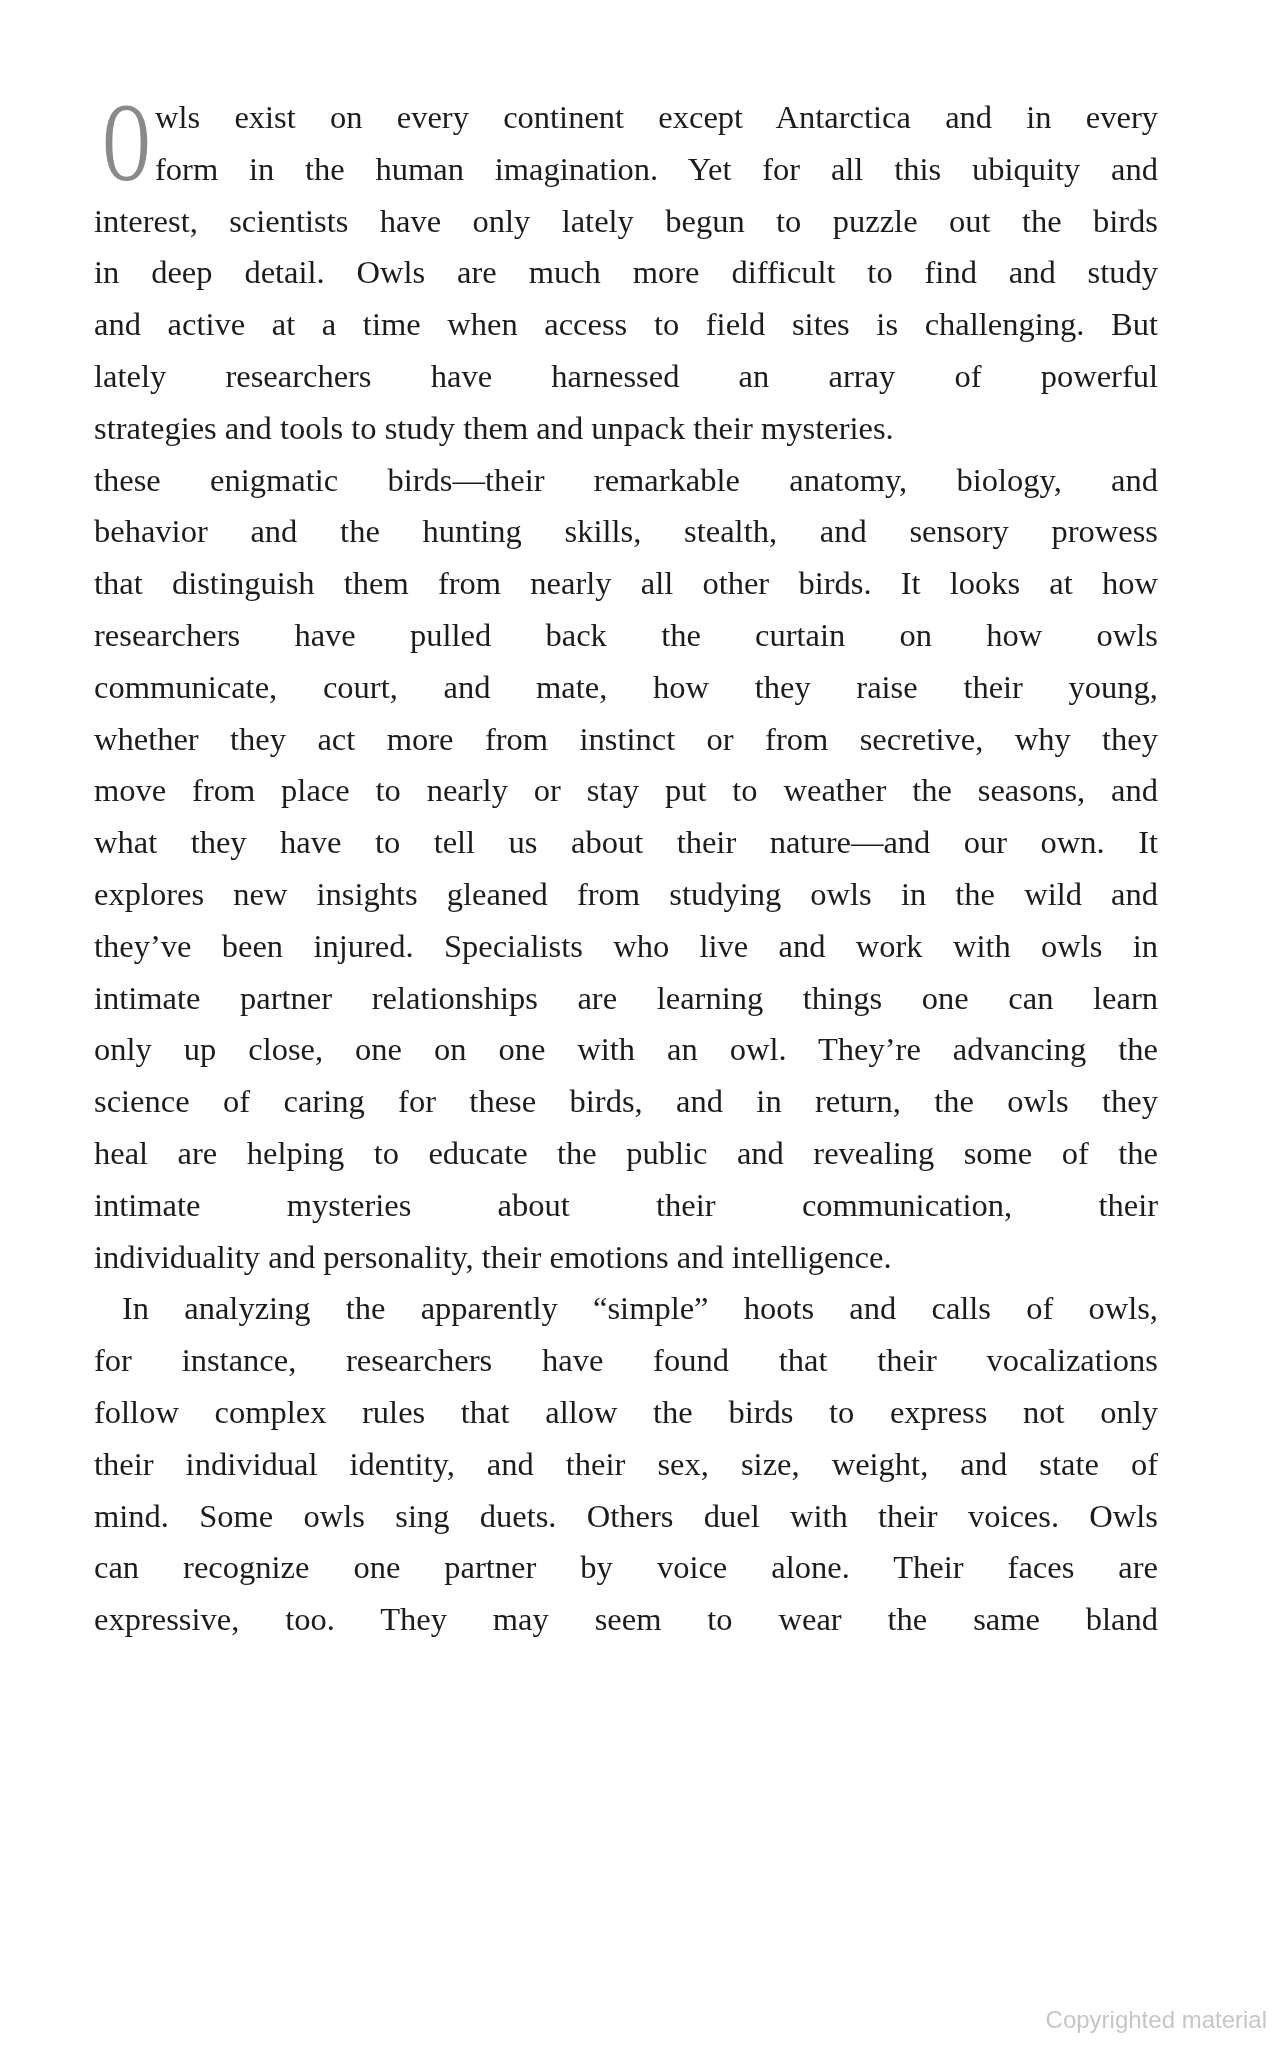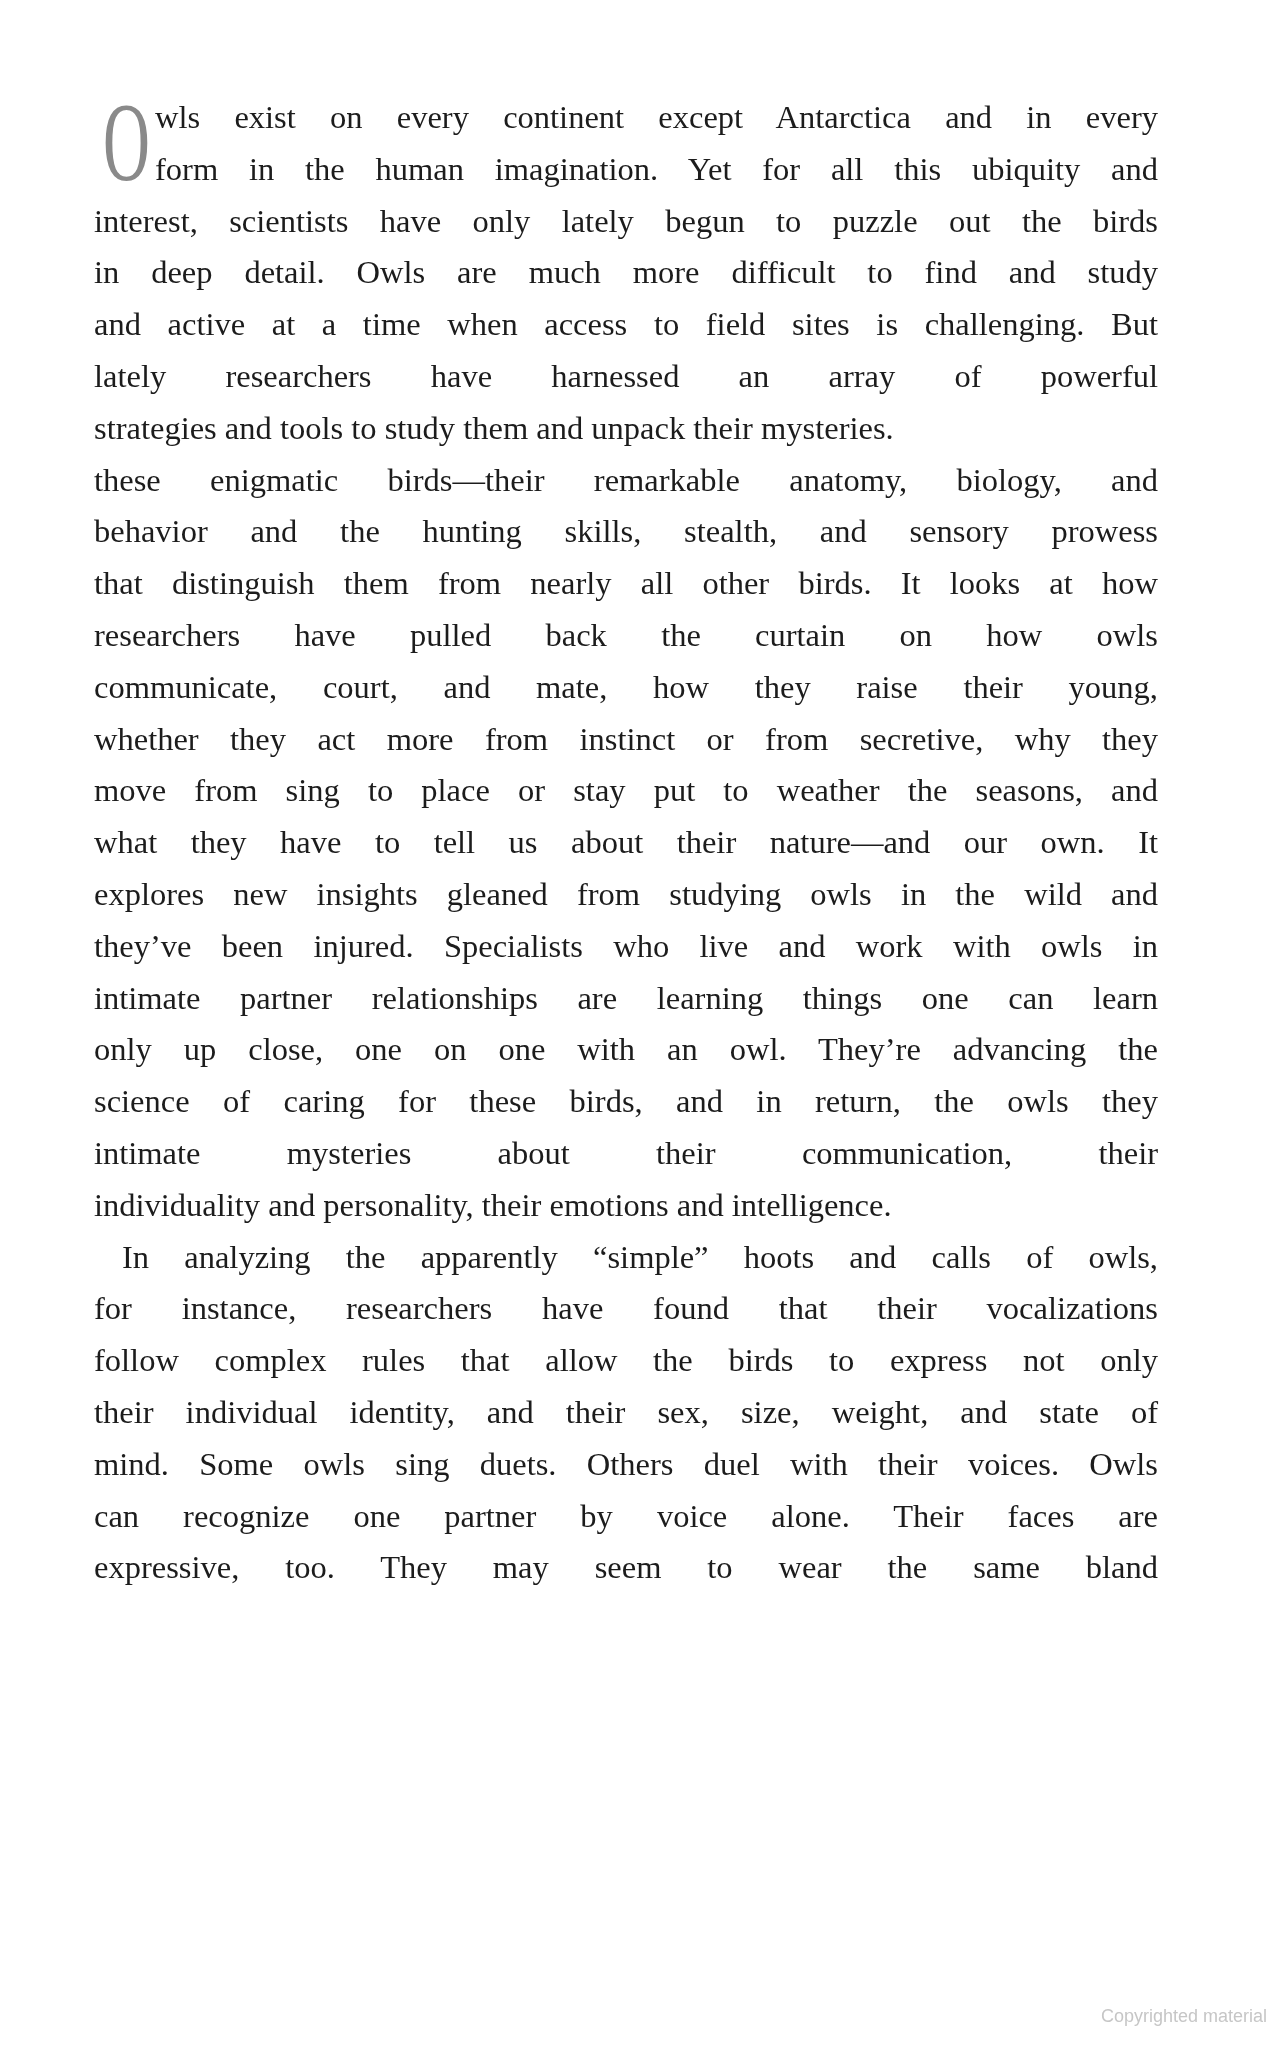--- a/index.html
+++ b/index.html
@@ -58,21 +58,21 @@
   .dropcap span {
     display: inline-block;
     transform: scaleX(0.58);
     transform-origin: 0 100%;
   }
   .watermark {
     position: absolute;
     top: 2006px;
     right: 13px;
     font-family: "Liberation Sans", sans-serif;
-    font-size: 18px;
+    font-size: 24px;
     color: var(--watermark-color, #c6c6c6);
     white-space: nowrap;
   }
 </style>
 </head>
 <body>
 
 <div class="page">
   <div class="text-block" id="text-block">
       <div class="paragraph">
@@ -85,27 +85,28 @@
         <div class="line">lately researchers have harnessed an array of powerful</div>
         <div class="line last-left">strategies and tools to study them and unpack their mysteries.</div>
       </div>
       <div class="paragraph">
         <div class="line">these enigmatic birds—their remarkable anatomy, biology, and</div>
         <div class="line">behavior and the hunting skills, stealth, and sensory prowess</div>
         <div class="line">that distinguish them from nearly all other birds. It looks at how</div>
         <div class="line">researchers have pulled back the curtain on how owls</div>
         <div class="line">communicate, court, and mate, how they raise their young,</div>
         <div class="line">whether they act more from instinct or from secretive, why they</div>
-        <div class="line">move from sing to place or stay put to weather the seasons, and</div>
+        <div class="line">move from place to nearly or stay put to weather the seasons, and</div>
         <div class="line">what they have to tell us about their nature—and our own. It</div>
         <div class="line">explores new insights gleaned from studying owls in the wild and</div>
         <div class="line">they’ve been injured. Specialists who live and work with owls in</div>
         <div class="line">intimate partner relationships are learning things one can learn</div>
         <div class="line">only up close, one on one with an owl. They’re advancing the</div>
         <div class="line">science of caring for these birds, and in return, the owls they</div>
+        <div class="line">heal are helping to educate the public and revealing some of the</div>
         <div class="line">intimate mysteries about their communication, their</div>
         <div class="line last-left">individuality and personality, their emotions and intelligence.</div>
       </div>
       <div class="paragraph">
         <div class="line indent">In analyzing the apparently “simple” hoots and calls of owls,</div>
         <div class="line">for instance, researchers have found that their vocalizations</div>
         <div class="line">follow complex rules that allow the birds to express not only</div>
         <div class="line">their individual identity, and their sex, size, weight, and state of</div>
         <div class="line">mind. Some owls sing duets. Others duel with their voices. Owls</div>
         <div class="line">can recognize one partner by voice alone. Their faces are</div>

